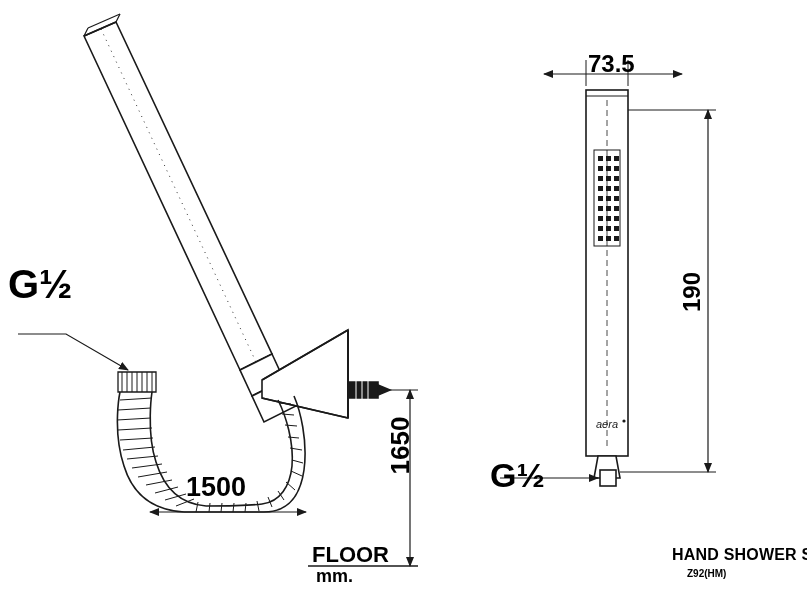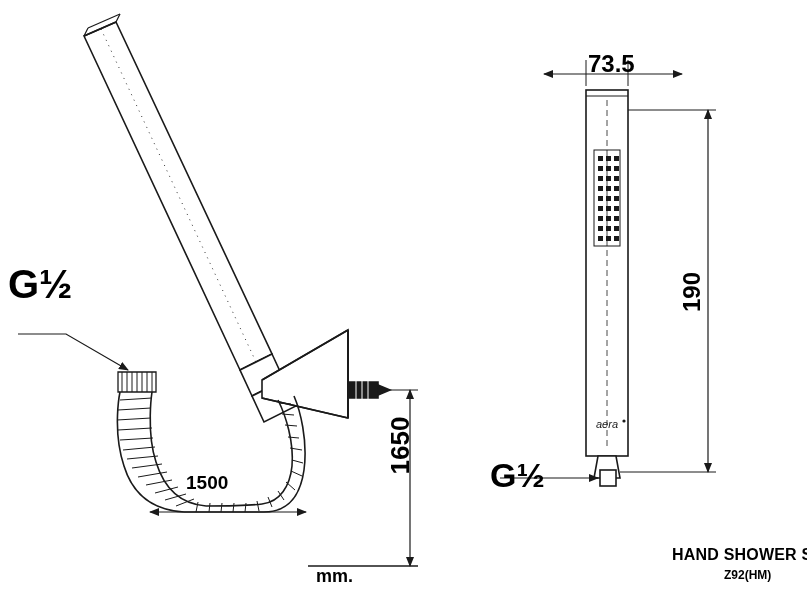--- a/index.html
+++ b/index.html
@@ -144,28 +144,29 @@
     </g>
 
     <g>
       <text x="607" y="428" text-anchor="middle" font-family="Liberation Sans, sans-serif" font-size="11" fill="#1a1a1a" font-style="italic">aera</text>
       <circle cx="624" cy="421" r="1.6" fill="#1a1a1a"></circle>
     </g>
   </svg>
 
   <div class="lbl b" style="left:8px;top:264px;font-size:40px;line-height:1;">G½</div>
 
-  <div class="lbl b" style="left:186px;top:472px;font-size:19px;">1500</div>
+  <div class="lbl b" style="left:186px;top:472px;font-size:27px;">1500</div>
 
   <div class="lbl b vert" style="left:372px;top:430px;font-size:26px;transform:rotate(-90deg);">1650</div>
 
+  <div class="lbl b" style="left:312px;top:542px;font-size:22px;">FLOOR</div>
   <div class="lbl b" style="left:316px;top:566px;font-size:18px;">mm.</div>
 
   <div class="lbl b" style="left:588px;top:50px;font-size:24px;">73.5</div>
 
   <div class="lbl b vert" style="left:672px;top:278px;font-size:24px;transform:rotate(-90deg);">190</div>
 
   <div class="lbl b" style="left:490px;top:458px;font-size:34px;line-height:1;">G½</div>
 
   <div class="lbl b" style="left:672px;top:546px;font-size:16px;letter-spacing:0.2px;">HAND SHOWER SET</div>
-  <div class="lbl b" style="left:724px;top:568px;font-size:12px;">Z92(HM)</div>
+  <div class="lbl b" style="left:687px;top:568px;font-size:10px;">Z92(HM)</div>
 
 </div>
 
 </body></html>

